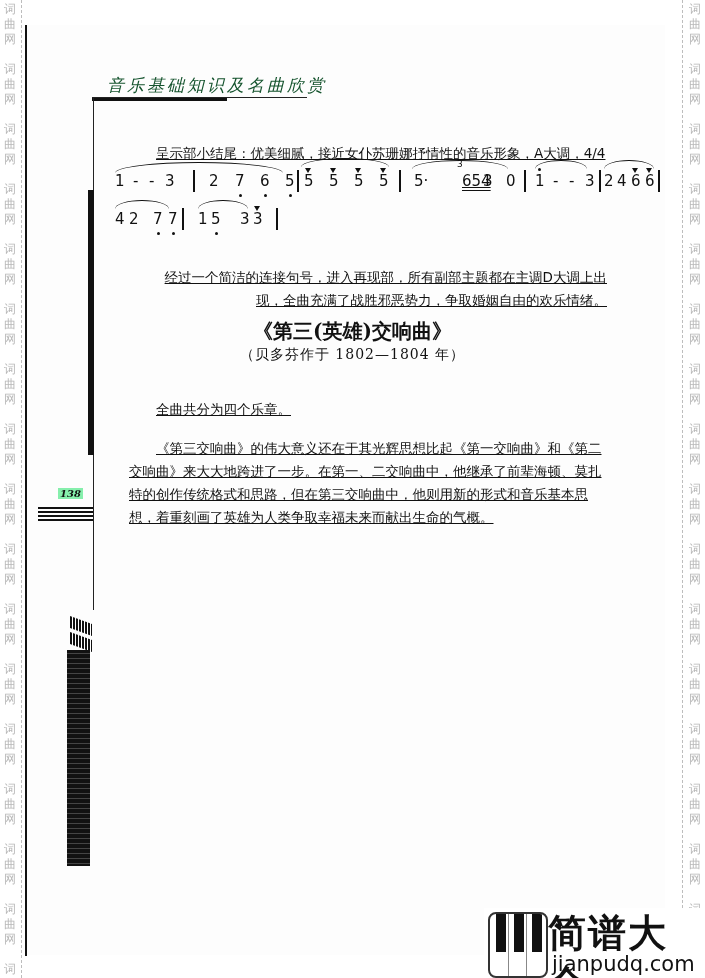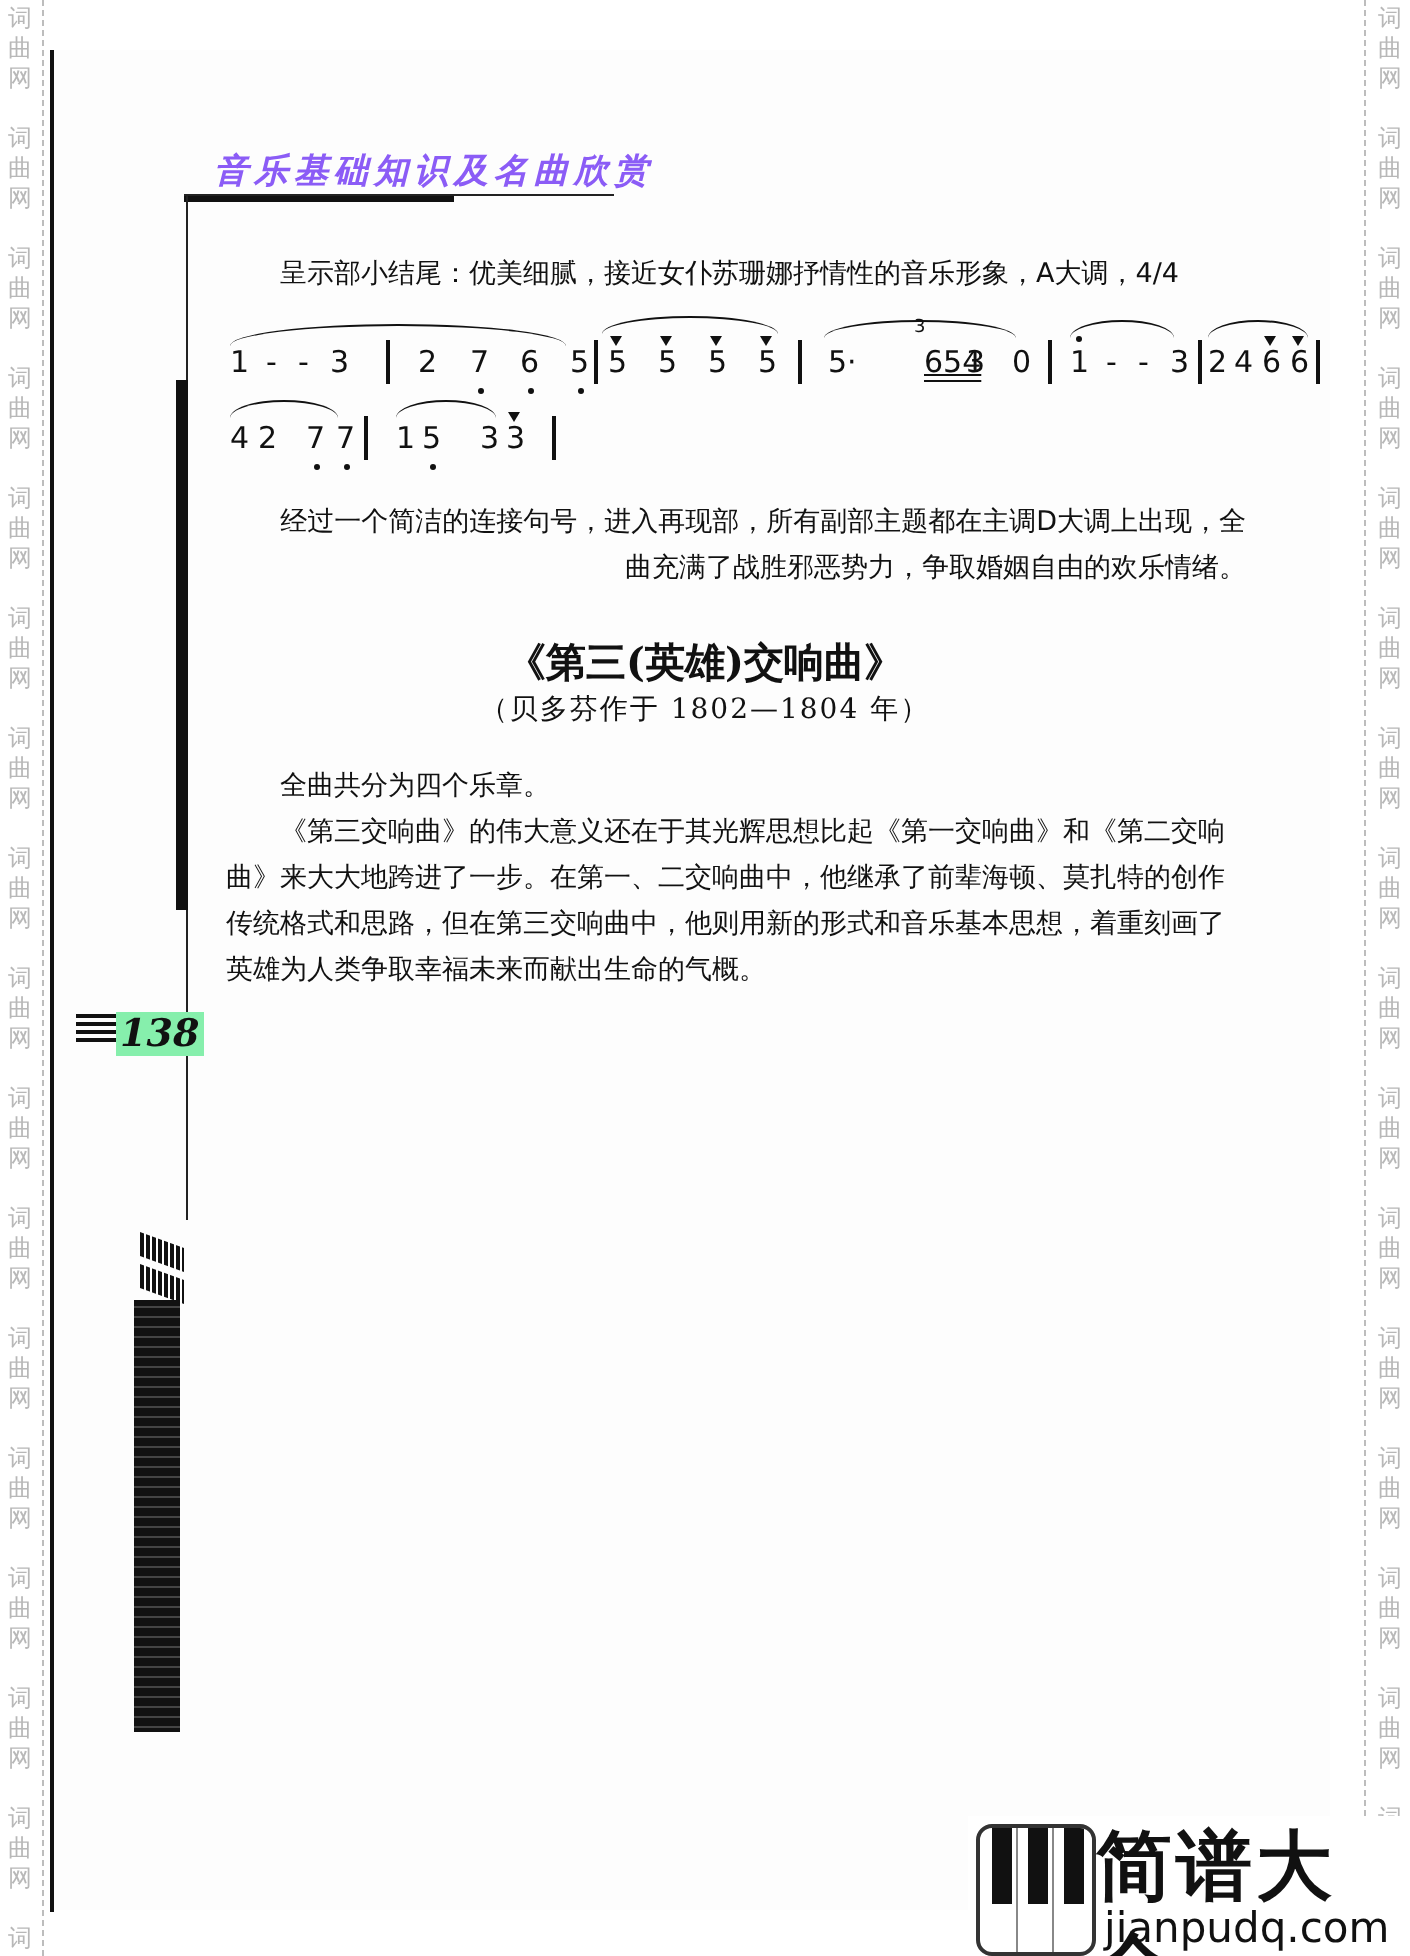--- a/index.html
+++ b/index.html
@@ -20,43 +20,43 @@
 
     
     .page {
       position:absolute; left:25px; top:25px; width:640px; height:930px;
       background:#fdfdfd;
     }
     .page-border-left { position:absolute; left:25px; top:25px; width:2px; height:931px; background:#111; }
 
     .running-head {
       position:absolute; left:107px; top:74px;
-      font-family:"DejaVu Serif", serif; font-weight:bold; font-style:italic;
-      font-size:17px; letter-spacing:3px; color:#8b5cf6;
+      font-family:"DejaVu Serif", serif; font-weight:normal; font-style:italic;
+      font-size:17px; letter-spacing:3px; color:#14532d;
     }
     .head-rule { position:absolute; left:92px; top:98px; width:135px; height:3px; background:#111; }
     .head-rule-thin { position:absolute; left:92px; top:97px; width:215px; height:1px; background:#222; }
     .spine-line { position:absolute; left:93px; top:98px; width:1px; height:512px; background:#222; }
     .spine-bar { position:absolute; left:88px; top:190px; width:6px; height:265px; background:#111; }
 
     .page-num-band { position:absolute; left:38px; top:505px; width:55px; }
     .page-num-band .ln { height:2px; background:#111; margin:2px 0; }
     .page-num {
-      position:absolute; left:58px; top:506px; background:#86efac; padding:0 2px;
-      font-family:"DejaVu Serif", serif; font-style:italic; font-weight:bold; font-size:19px; color:#111;
+      position:absolute; left:58px; top:488px; background:#86efac; padding:0 2px;
+      font-family:"DejaVu Serif", serif; font-style:italic; font-weight:bold; font-size:10px; color:#111;
     }
     .decor-stripes1 { position:absolute; left:70px; top:620px; width:22px; height:12px;
       background:repeating-linear-gradient(90deg,#111 0 2px,#fff 2px 3px); transform:skewY(20deg); }
     .decor-stripes2 { position:absolute; left:70px; top:636px; width:22px; height:12px;
       background:repeating-linear-gradient(90deg,#111 0 2px,#fff 2px 3px); transform:skewY(20deg); }
     .decor-block { position:absolute; left:67px; top:650px; width:23px; height:216px;
       background:repeating-linear-gradient(0deg,#111 0 2px,#444 2px 3px,#111 3px 5px); }
 
     .text { position:absolute; left:113px; width:510px; font-size:13.5px; line-height:23px; color:#111; }
-    .para { margin:0; text-indent:27px; }
+    .para { margin:16px; text-indent:27px;text-decoration:underline; }
 
     
     .score { position:absolute; left:115px; font-family:"DejaVu Sans", sans-serif; font-size:15px; color:#111; }
     .note { position:absolute; }
     .bar { position:absolute; width:2px; height:22px; background:#111; }
     .slur { position:absolute; border-top:1.5px solid #111; border-radius:50% 50% 0 0 / 100% 100% 0 0; height:8px; }
     .dot-below { position:absolute; width:3px; height:3px; border-radius:50%; background:#111; }
     .tri { position:absolute; width:0; height:0; border-left:3px solid transparent; border-right:3px solid transparent; border-top:5px solid #111; }
 
     .title {

